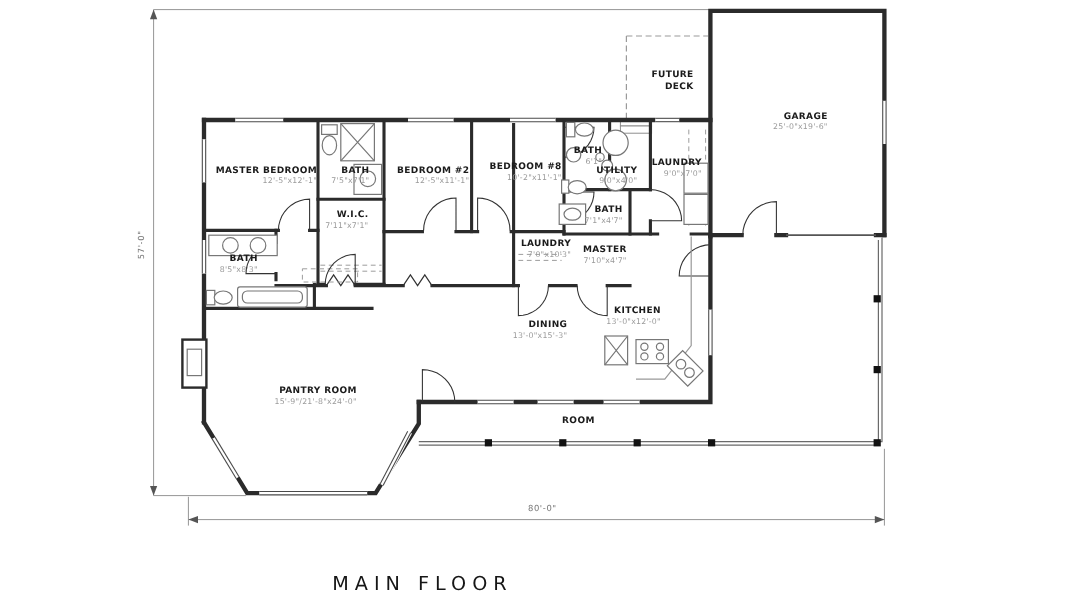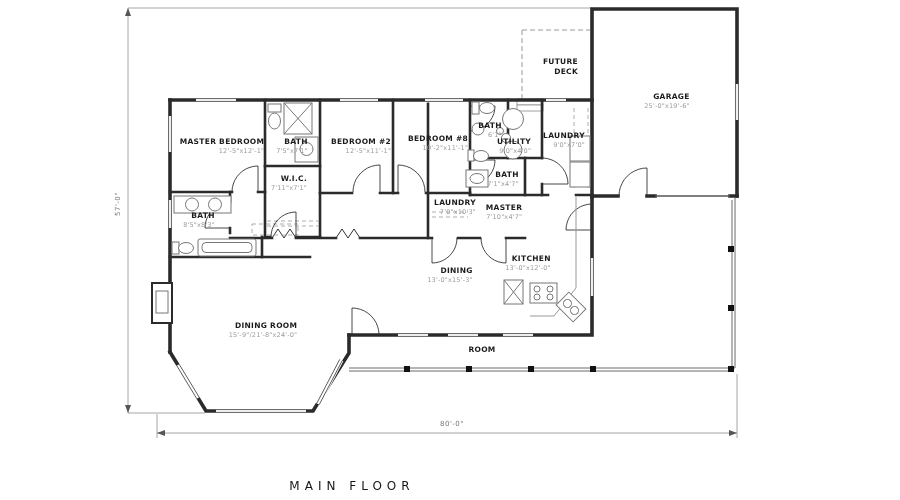--- a/index.html
+++ b/index.html
@@ -7,21 +7,21 @@
         font-family:"DejaVu Sans","Liberation Sans",sans-serif;}
   #plan svg{position:absolute;left:0;top:0;}
   .lbl{position:absolute;transform:translate(-50%,-50%);text-align:right;
        line-height:1.3;white-space:nowrap;z-index:2;}
   .rn{font-size:7.5px;font-weight:bold;color:#1b1b1b;letter-spacing:.3px;}
   .rd{font-size:6.5px;font-weight:normal;color:#9b9b9b;letter-spacing:.2px;}
   .wrap{white-space:normal;width:50px;}
   .dimtxt{position:absolute;transform:translate(-50%,-50%);font-size:7px;color:#777;
           letter-spacing:.5px;z-index:2;white-space:nowrap;}
   .vert{transform:translate(-50%,-50%) rotate(-90deg);}
-  #title{position:absolute;transform:translate(-50%,-50%);font-size:12px;color:#161616;
+  #title{position:absolute;transform:translate(-50%,-50%);font-size:16px;color:#161616;
          letter-spacing:5px;z-index:2;white-space:nowrap;}
 </style>
 </head>
 <body>
 
 <div id="plan">
 
 <svg width="900" height="500" viewBox="0 0 900 500">
 
   <g stroke="#909090" stroke-width="0.8" fill="none">
@@ -324,21 +324,21 @@
 </div>
 <div class="lbl" style="left:450px;top:275px">
   <div class="rn">DINING</div>
   <div class="rd">13'-0"x15'-3"</div>
 </div>
 <div class="lbl" style="left:528px;top:263px">
   <div class="rn">KITCHEN</div>
   <div class="rd">13'-0"x12'-0"</div>
 </div>
 <div class="lbl" style="left:263px;top:330px">
-  <div class="rn">DINING ROOM</div>
+  <div class="rn">PANTRY ROOM</div>
   <div class="rd">15'-9"/21'-8"x24'-0"</div>
 </div>
 <div class="lbl" style="left:482px;top:350px">
   <div class="rn">ROOM</div>
 </div>
 <div class="lbl" style="left:553px;top:67px">
   <div class="rn wrap">FUTURE DECK</div>
 </div>
 <div class="lbl" style="left:667px;top:101px">
   <div class="rn">GARAGE</div>

